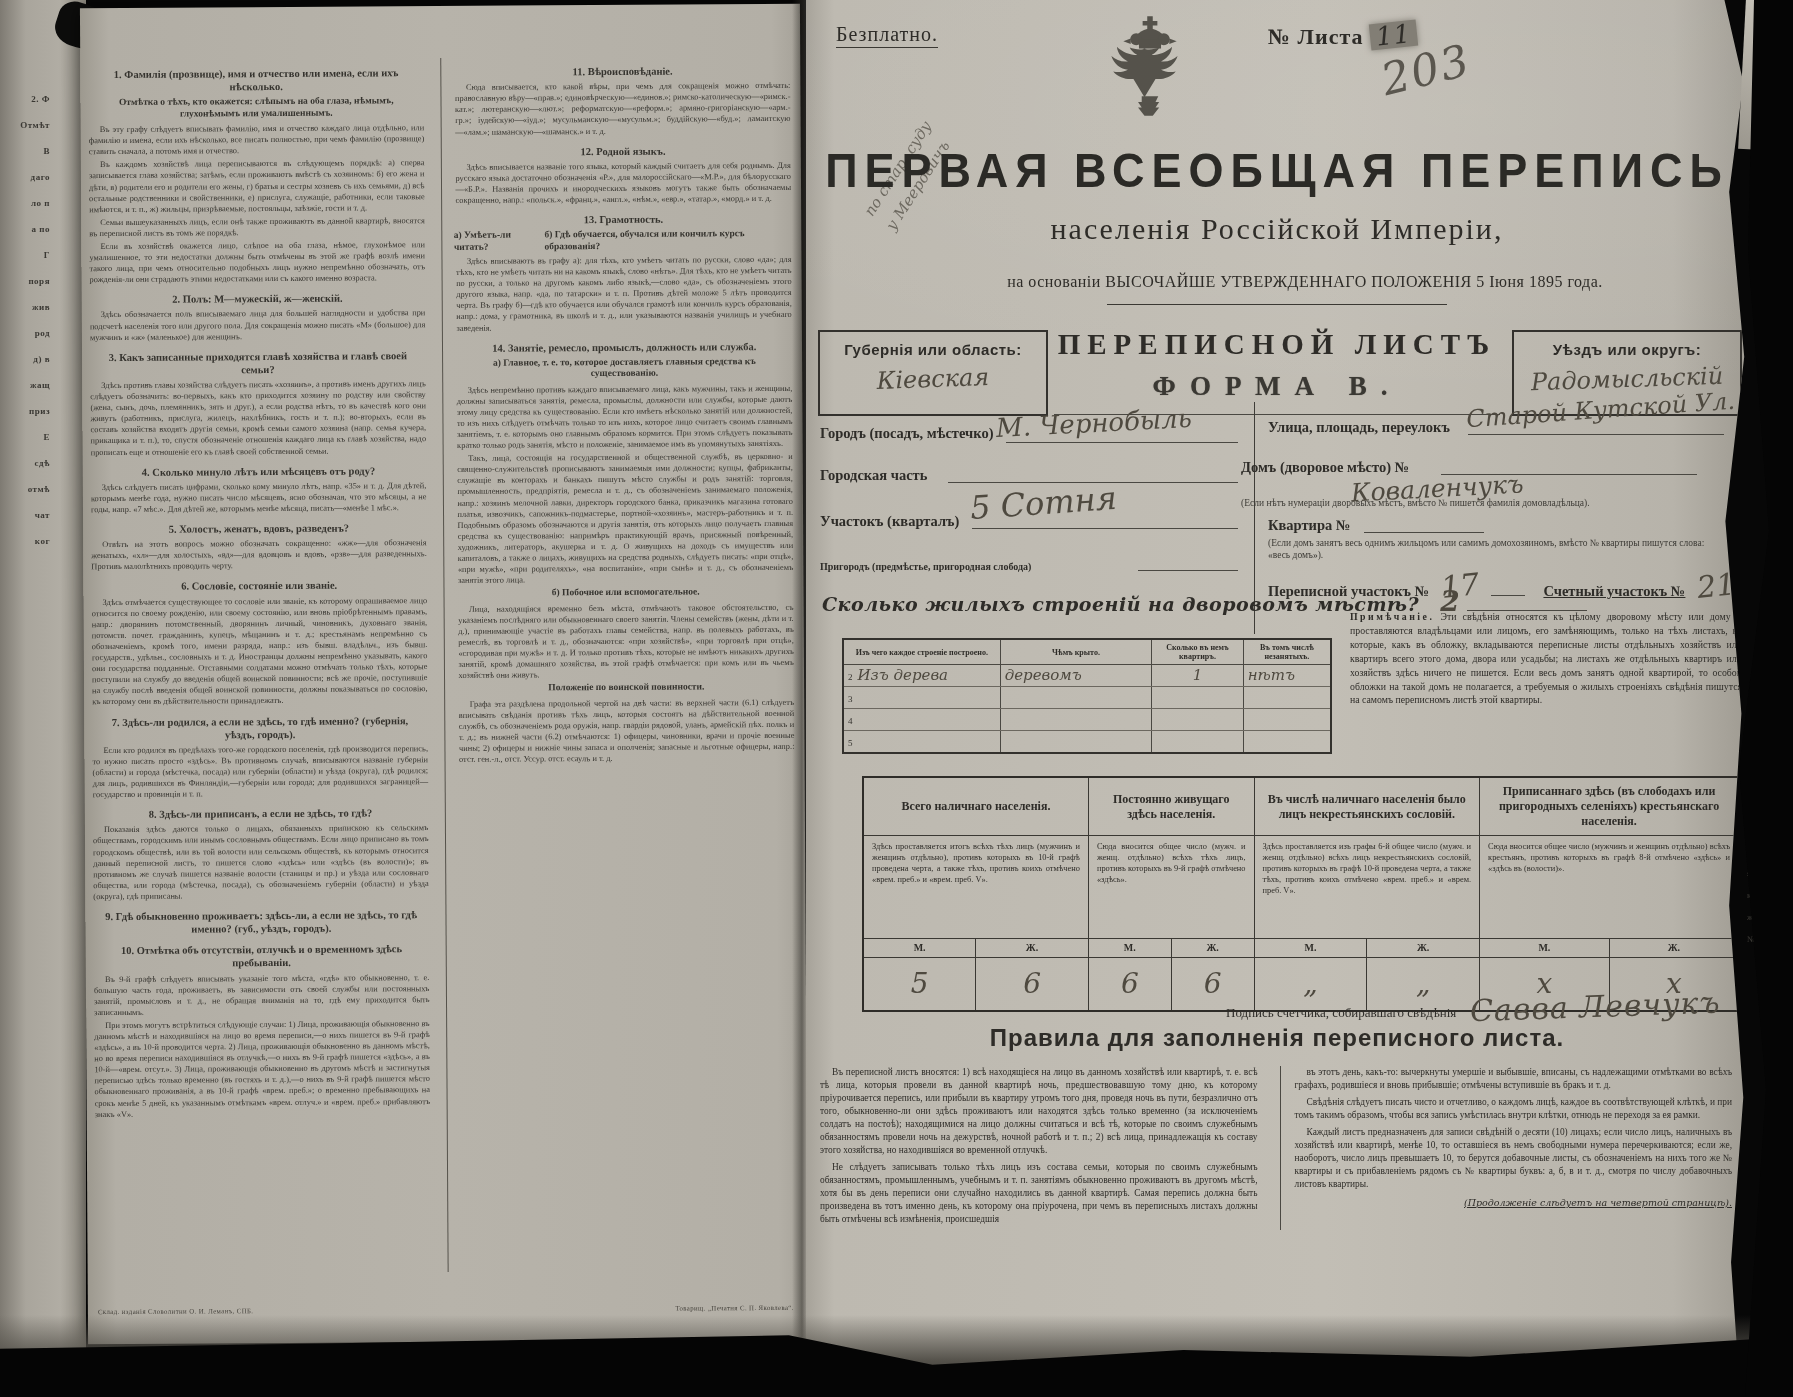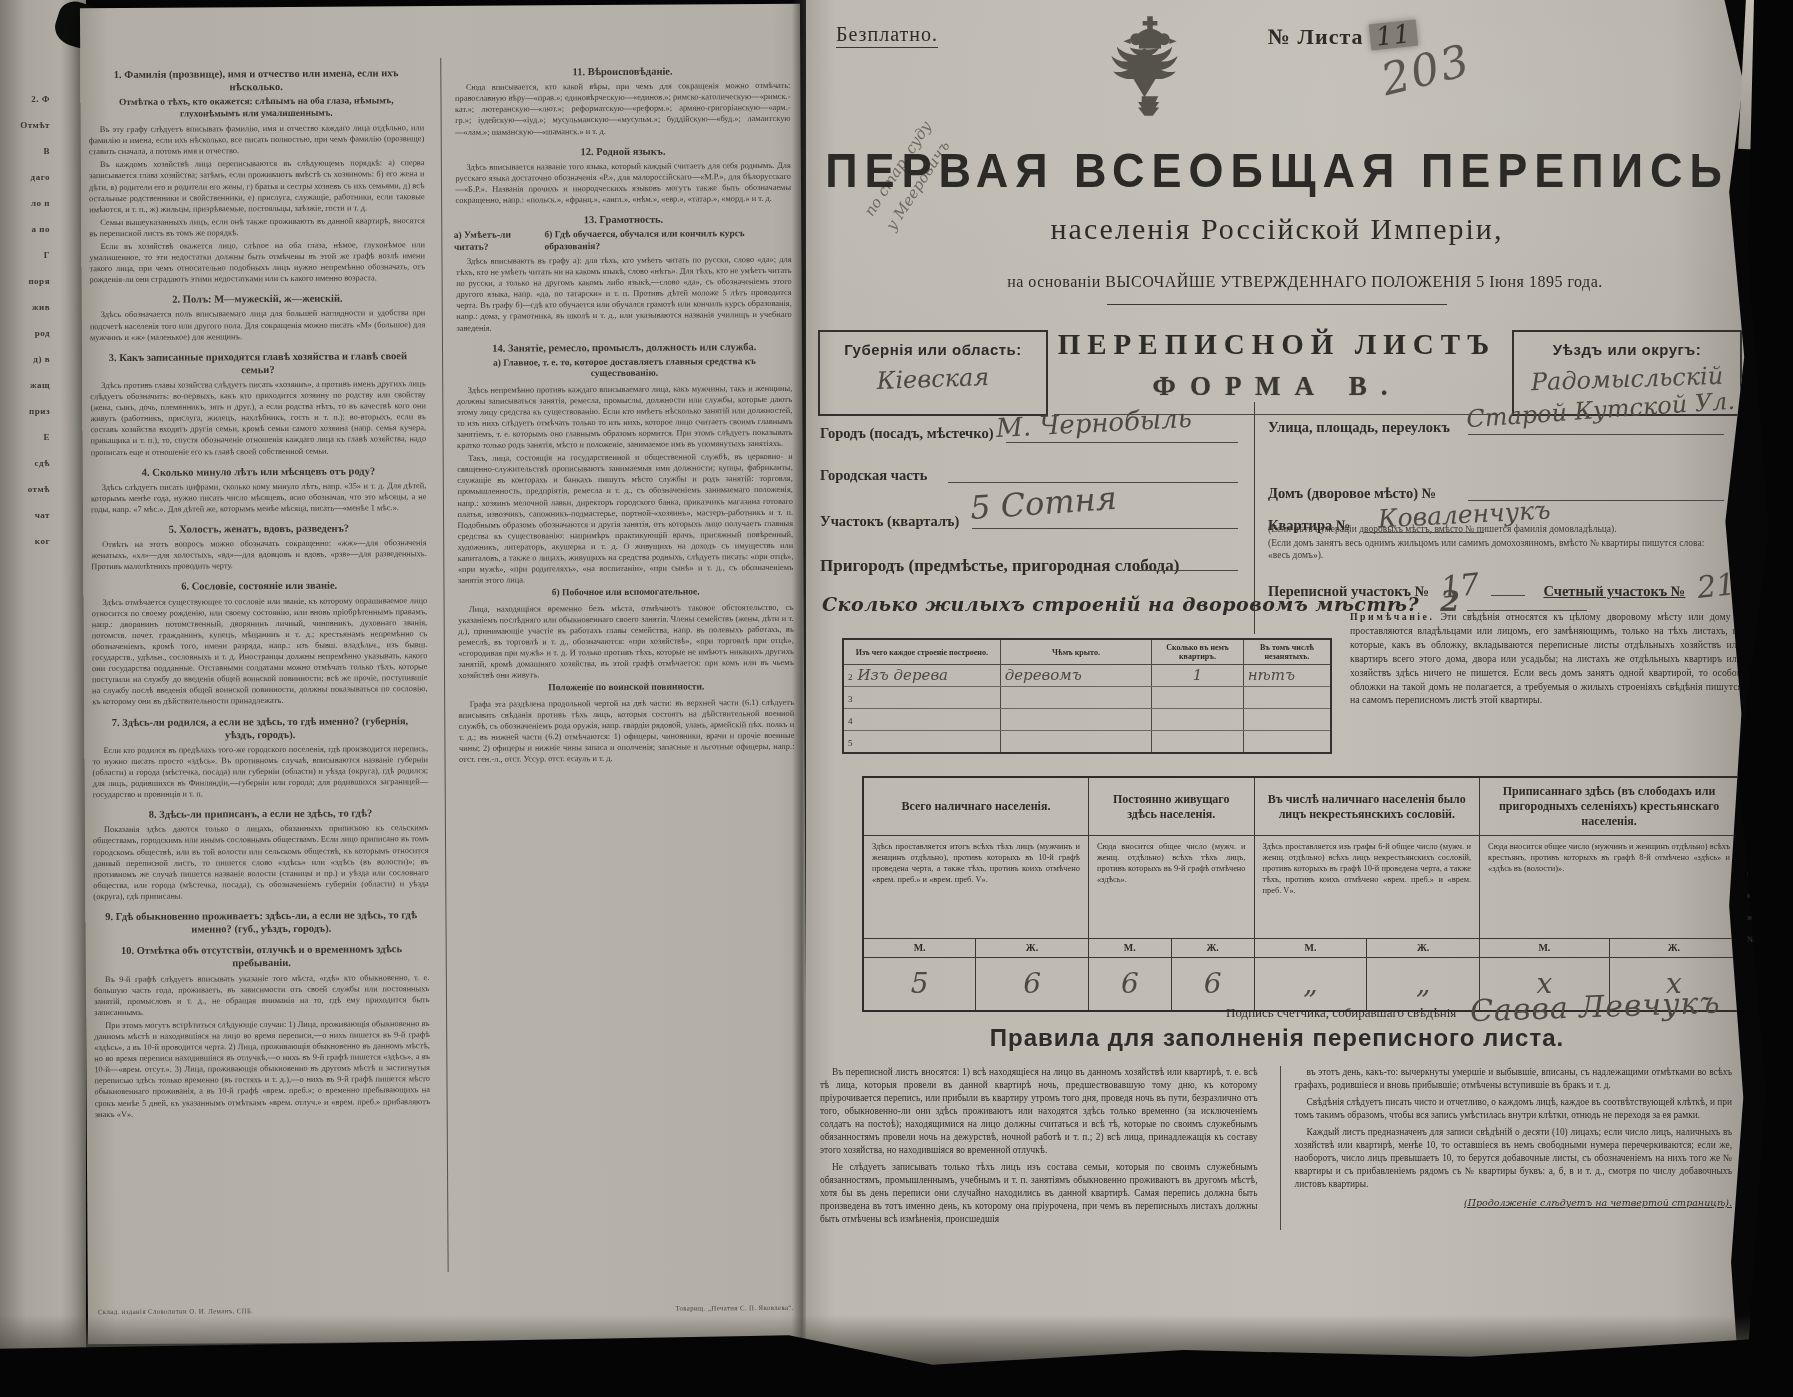--- a/index.html
+++ b/index.html
@@ -101,21 +101,21 @@
 
   .hdr-box{top:330px;width:226px;height:82px;border:2px solid #33312d;}
   .hdr-box .bl{font:bold 15px/1 "Liberation Sans",sans-serif;text-align:center;margin-top:10px;letter-spacing:.5px;}
   .hdr-box .hw{display:block;text-align:center;font-size:24px;margin-top:8px;transform:rotate(-2deg);}
   .center-hd{left:248px;top:330px;width:446px;text-align:center;border-bottom:1px solid #4a4842;padding-bottom:14px;}
   .center-hd .l1{font:bold 29px/1 "Liberation Serif",serif;letter-spacing:7px;}
   .center-hd .l2{font:bold 27px/1 "Liberation Serif",serif;letter-spacing:14px;margin-top:14px;
     color:#3a3833;text-shadow:0 0 1px #6b675f;}
 
   .field-lbl{font:bold 14.5px/1.2 "Liberation Serif",serif;}
-  .field-lbl.sm{font-size:17px;}
+  .field-lbl.sm{font-size:10px;}
   .fline{border-bottom:1px solid #4a4842;position:absolute;}
   .fnote{font:9.5px/1.25 "Liberation Serif",serif;color:#3c3a35;}
   .vdiv{left:448px;top:402px;height:232px;border-left:1.5px solid #3f3d38;}
 
   .stro-q{left:16px;top:588px;font:italic bold 19px/1 "DejaVu Serif",serif;letter-spacing:.5px;}
   .stro-q .hw{font-size:28px;margin-left:14px;}
   .stro-q .tail{display:inline-block;width:120px;border-bottom:1px solid #4a4842;height:1em;}
 
   table{border-collapse:collapse;}
   .btable{left:36px;top:614px;width:490px;margin-top:24px;}
@@ -298,21 +298,21 @@
   <div class="abs" style="left:14px;top:556px;width:424px;">
     <span class="field-lbl sm" data-bind="right_page.form.prigorod_label">Пригородъ (предмѣстье, пригородная слобода)</span>
     <span class="fline" style="left:318px;top:14px;width:100px;"></span>
   </div>
 
   <div class="abs" style="left:462px;top:418px;width:470px;">
     <span class="field-lbl" data-bind="right_page.form.ulitsa_label">Улица, площадь, переулокъ</span>
     <span class="hw" style="position:absolute;left:198px;top:-22px;font-size:24px;transform:rotate(-4deg);" data-bind="right_page.form.ulitsa_value">Старой Кутской Ул.</span>
     <span class="fline" style="left:200px;top:16px;width:256px;"></span>
   </div>
-  <div class="abs" style="left:462px;top:458px;width:470px;margin-top:26px;">
+  <div class="abs" style="left:435px;top:458px;width:470px;">
     <span class="field-lbl" data-bind="right_page.form.dom_label">Домъ (дворовое мѣсто) №</span>
     <span class="hw" style="position:absolute;left:110px;top:16px;font-size:25px;transform:rotate(-3deg);" data-bind="right_page.form.dom_value">Коваленчукъ</span>
     <span class="fline" style="left:200px;top:16px;width:256px;"></span>
     <div class="fnote" style="margin-top:22px;" data-bind="right_page.form.dom_note">(Если нѣтъ нумераціи дворовыхъ мѣстъ, вмѣсто № пишется фамилія домовладѣльца).</div>
   </div>
   <div class="abs" style="left:462px;top:516px;width:470px;">
     <span class="field-lbl" data-bind="right_page.form.kvartira_label">Квартира №</span>
     <span class="fline" style="left:96px;top:16px;width:120px;"></span>
     <div class="fnote" style="margin-top:4px;width:440px;" data-bind="right_page.form.kvartira_note">(Если домъ занятъ весь однимъ жильцомъ или самимъ домохозяиномъ, вмѣсто № квартиры пишутся слова: «весь домъ»).</div>
   </div>

